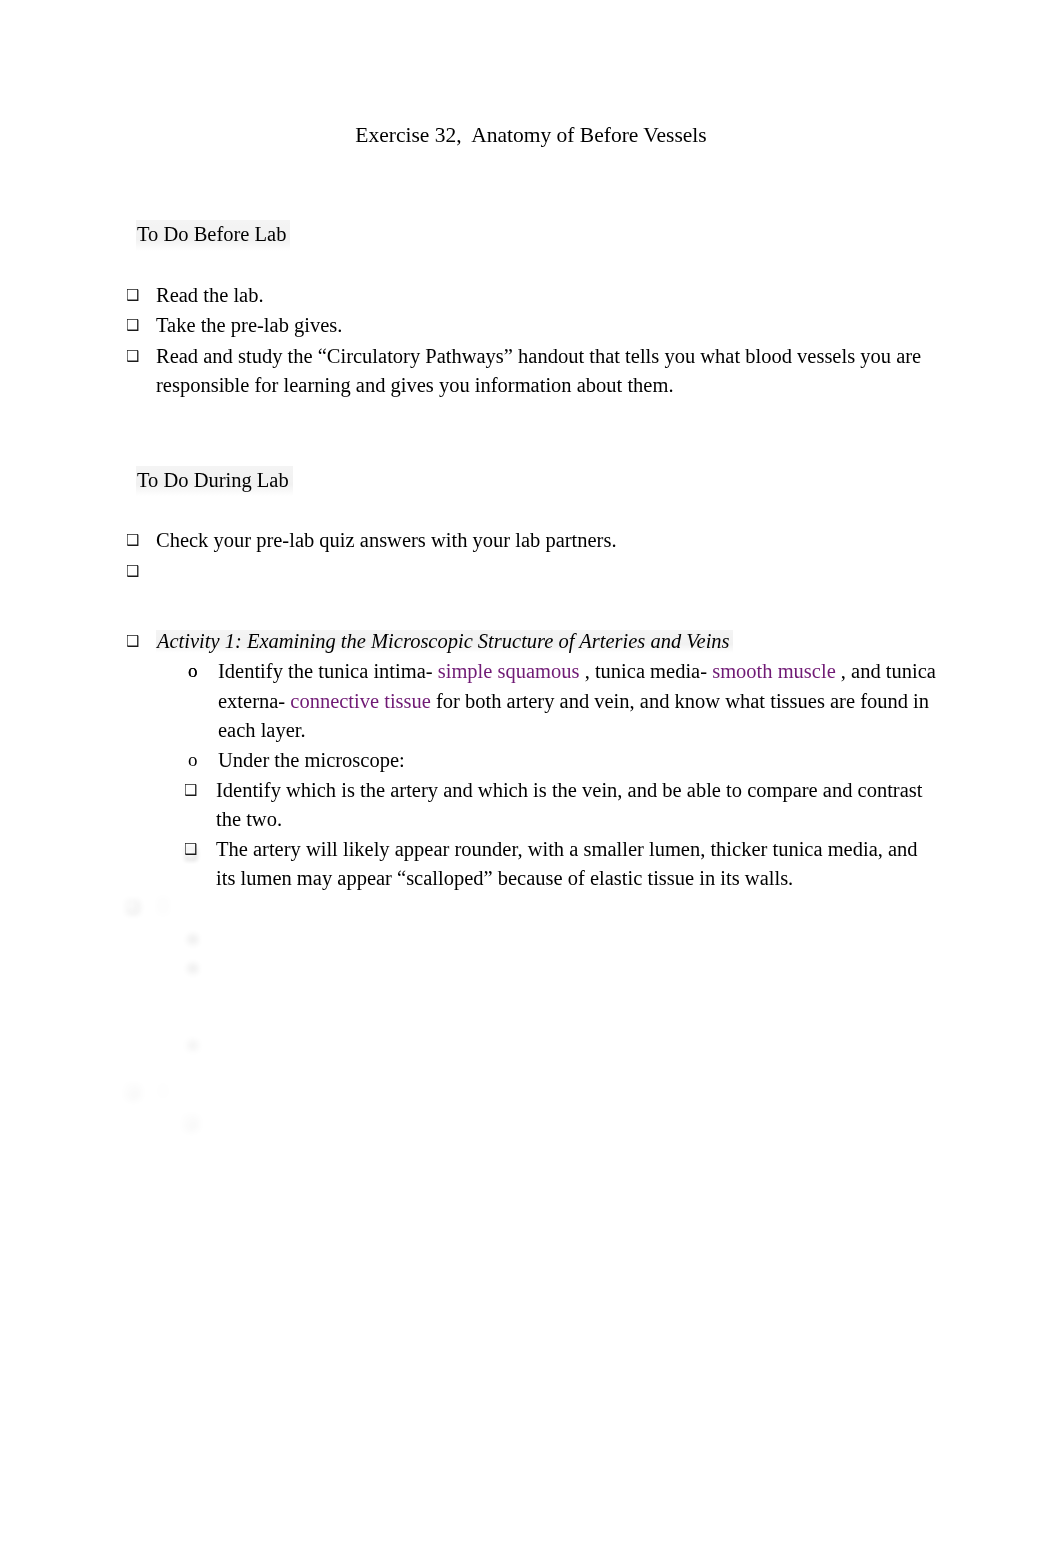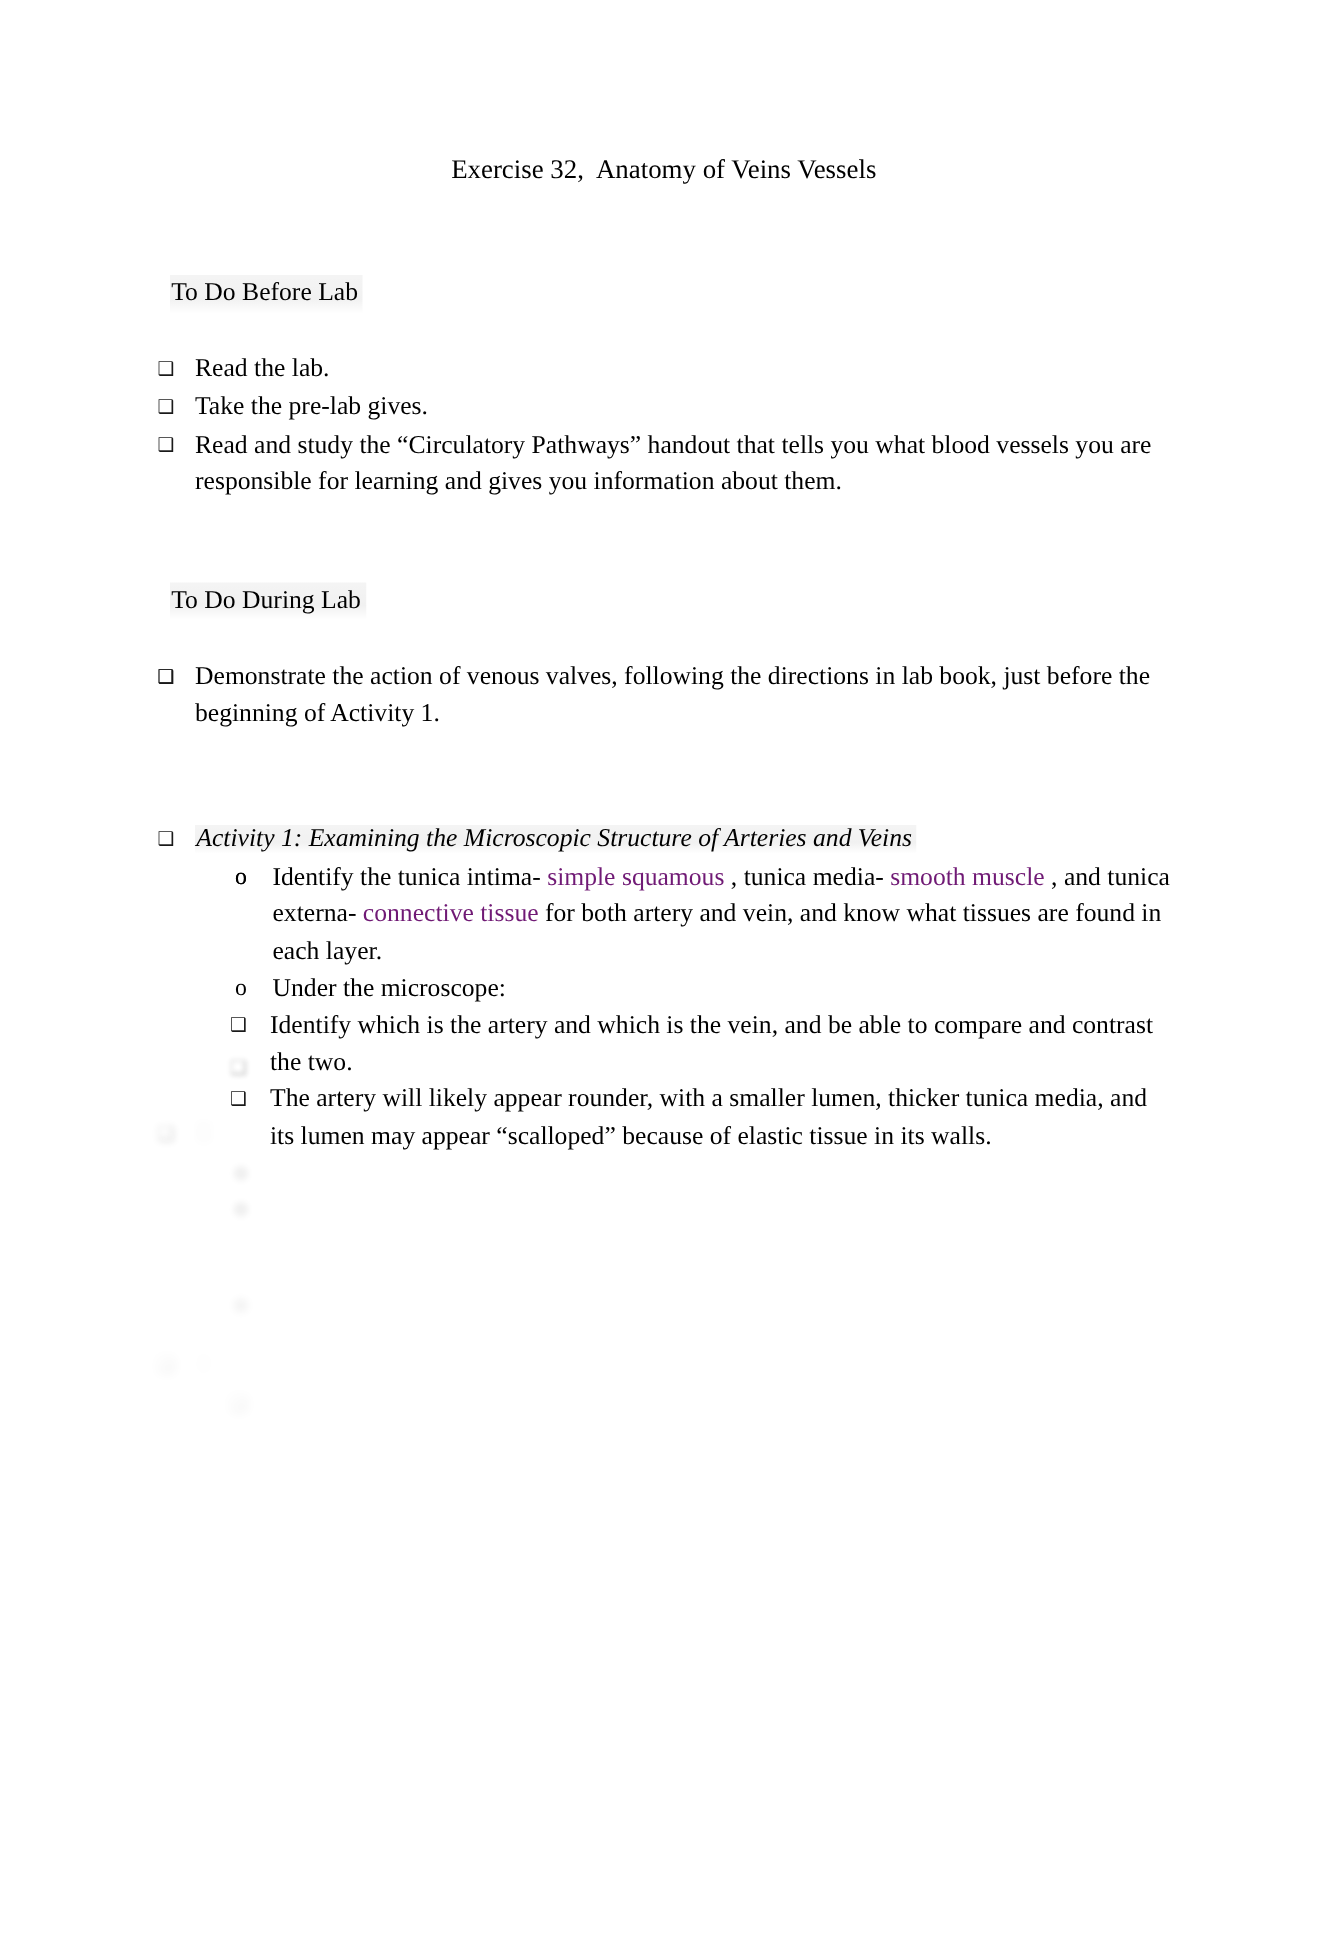--- a/index.html
+++ b/index.html
@@ -141,21 +141,21 @@
   .fz-c { top: 1030px; filter: blur(3.6px); opacity: 0.17; }
   .fz-d { top: 1078px; filter: blur(4.2px); opacity: 0.13; }
 
   .faded-zone .item { font-size: 20.5px; line-height: 1.44; }
 </style>
 </head>
 <body>
 
 <div class="page">
 
-  <div class="doc-title">Exercise 32,  Anatomy of Veins Vessels</div>
+  <div class="doc-title">Exercise 32,  Anatomy of Before Vessels</div>
 
   <div class="body-col">
 
     <div>
       <div class="section-heading">To Do Before Lab</div>
 
       <div class="gap-sm"></div>
 
       <ul class="lvl1">
         <li class="item">
@@ -176,24 +176,24 @@
     <div class="gap-lg"></div>
 
     <div>
       <div class="section-heading">To Do During Lab</div>
 
       <div class="gap-sm"></div>
 
       <ul class="lvl1">
         <li class="item">
           <span class="marker">❑</span>
-        </li>
-        <li class="item">
-          <span class="marker">❑</span>
-          <span>Demonstrate the action of venous valves, following the directions in lab book, just before the beginning of Activity 1.</span>
+          <span>Check your pre-lab quiz answers with your lab partners.</span>
+        </li>
+        <li class="item">
+          <span class="marker">❑</span>
         </li>
       </ul>
     </div>
 
     <div class="gap-lg"></div>
     <div class="gap-sm"></div>
 
     <div>
       <ul class="lvl1">
         <li class="item">

